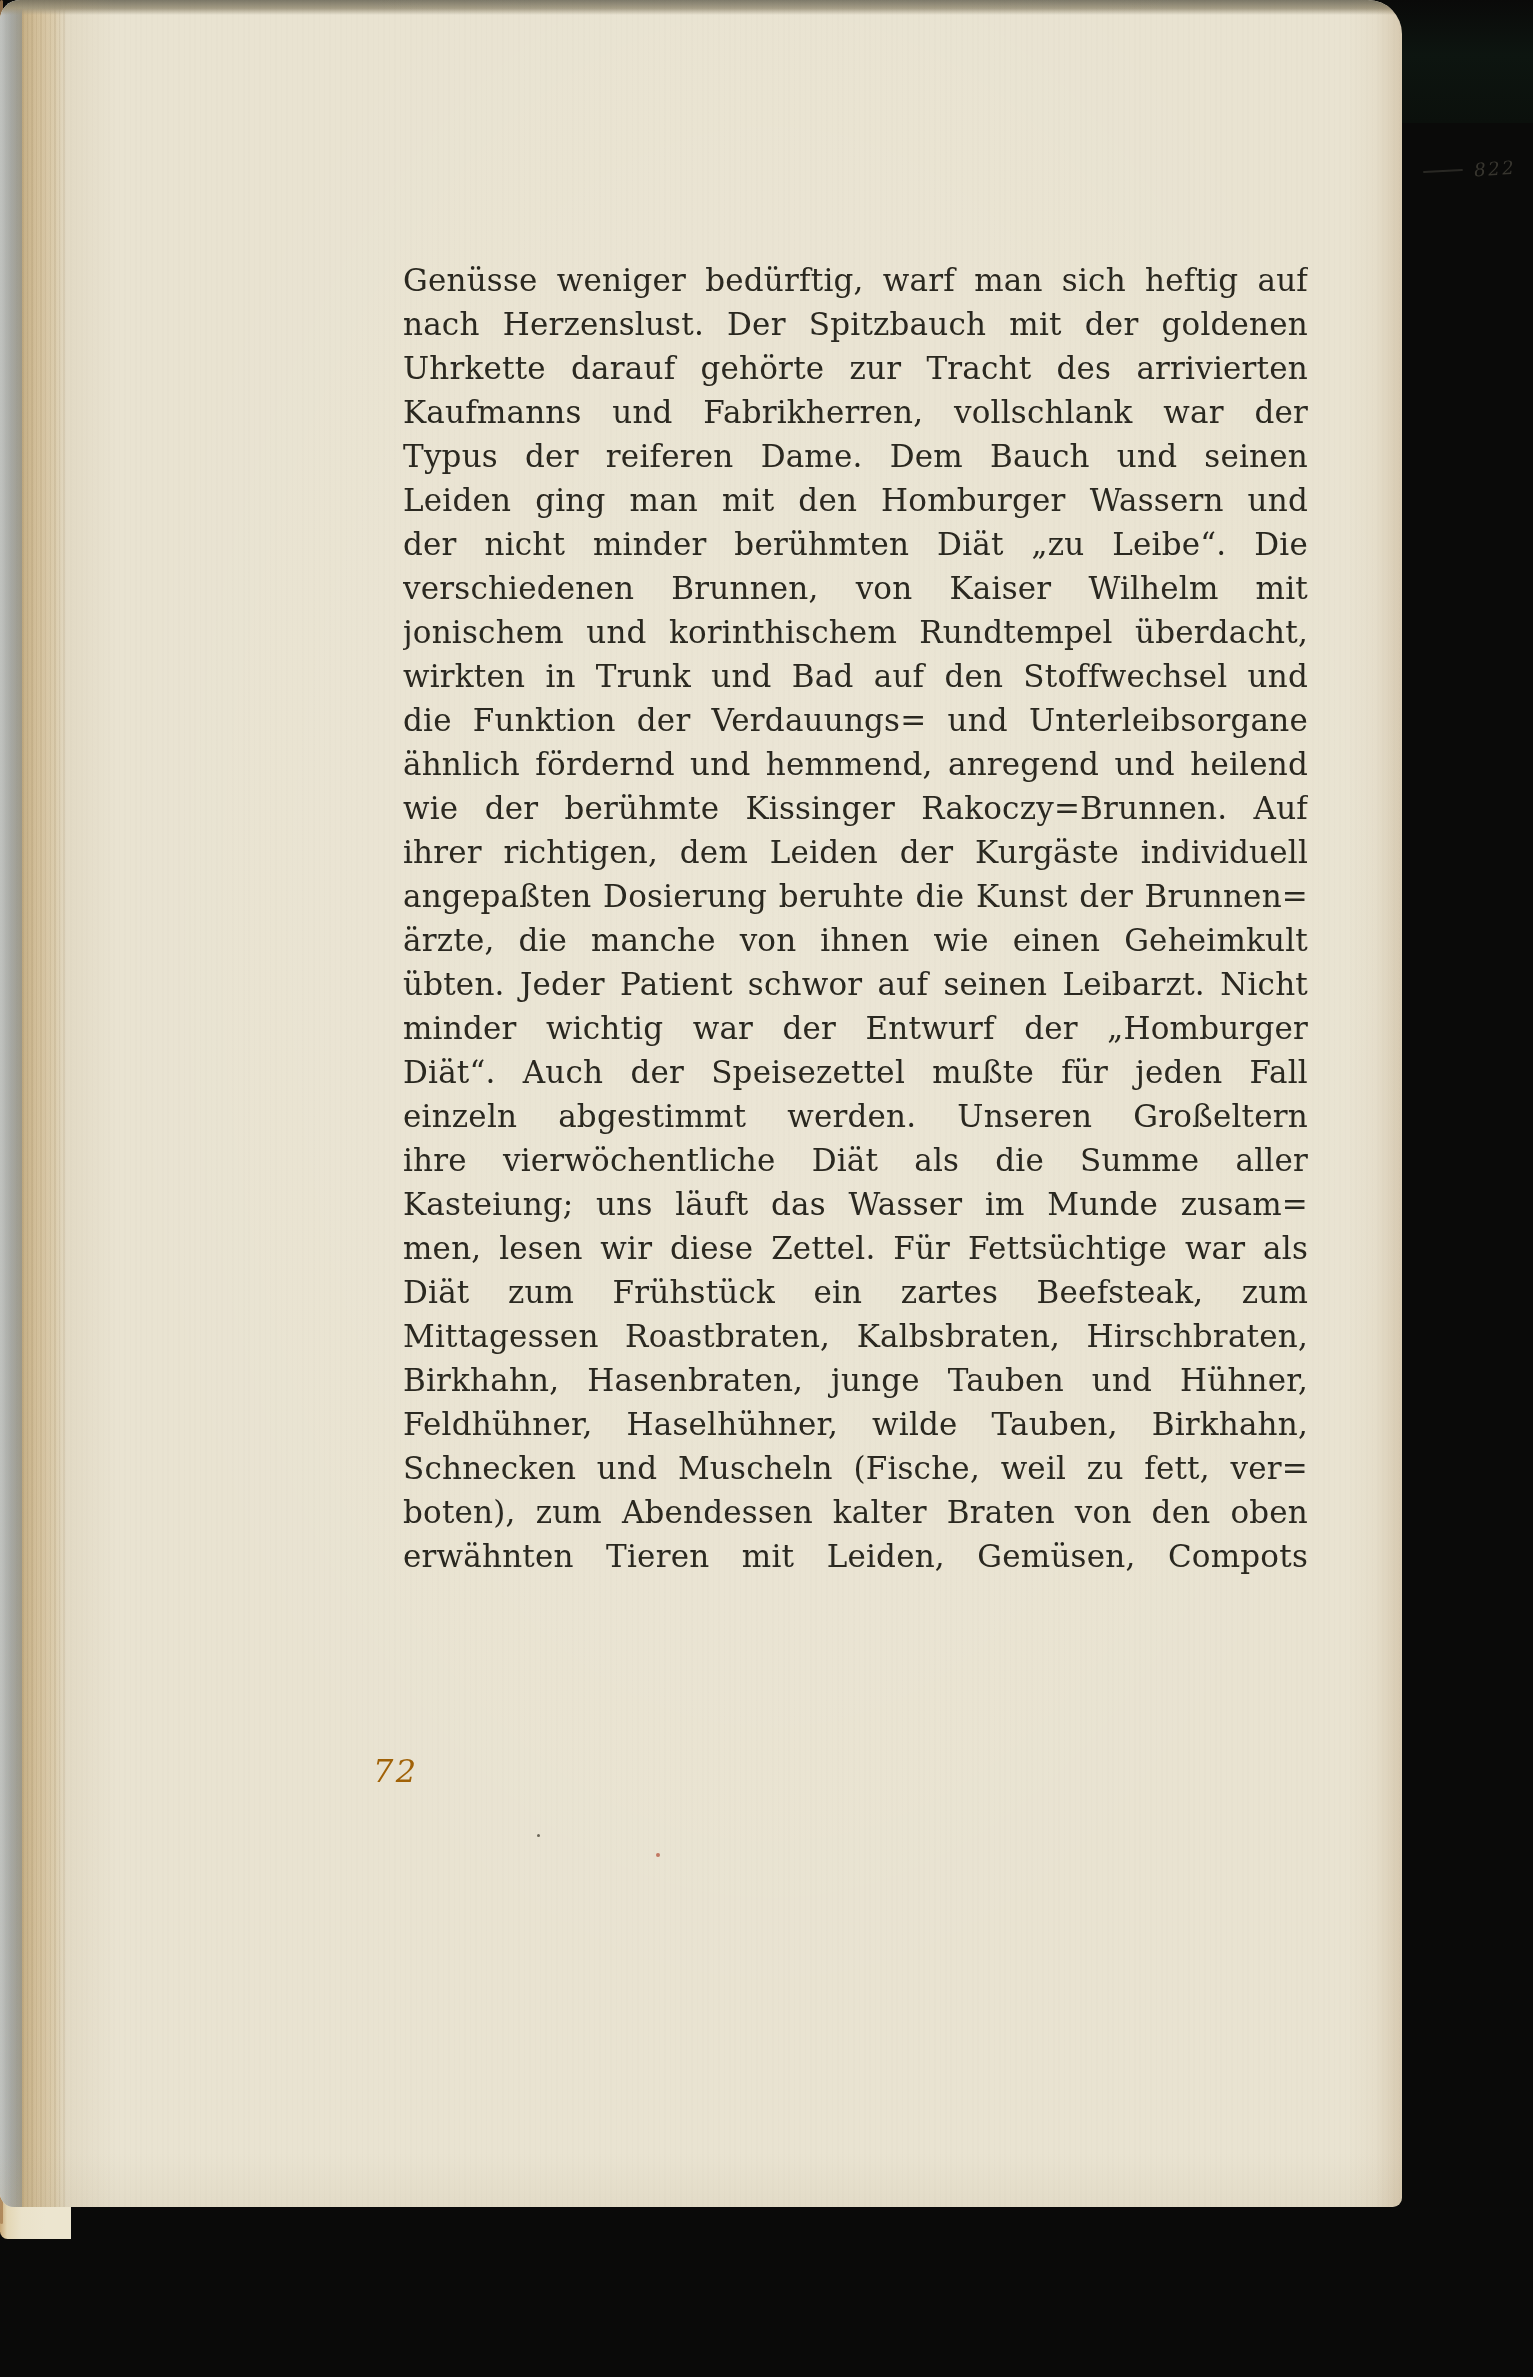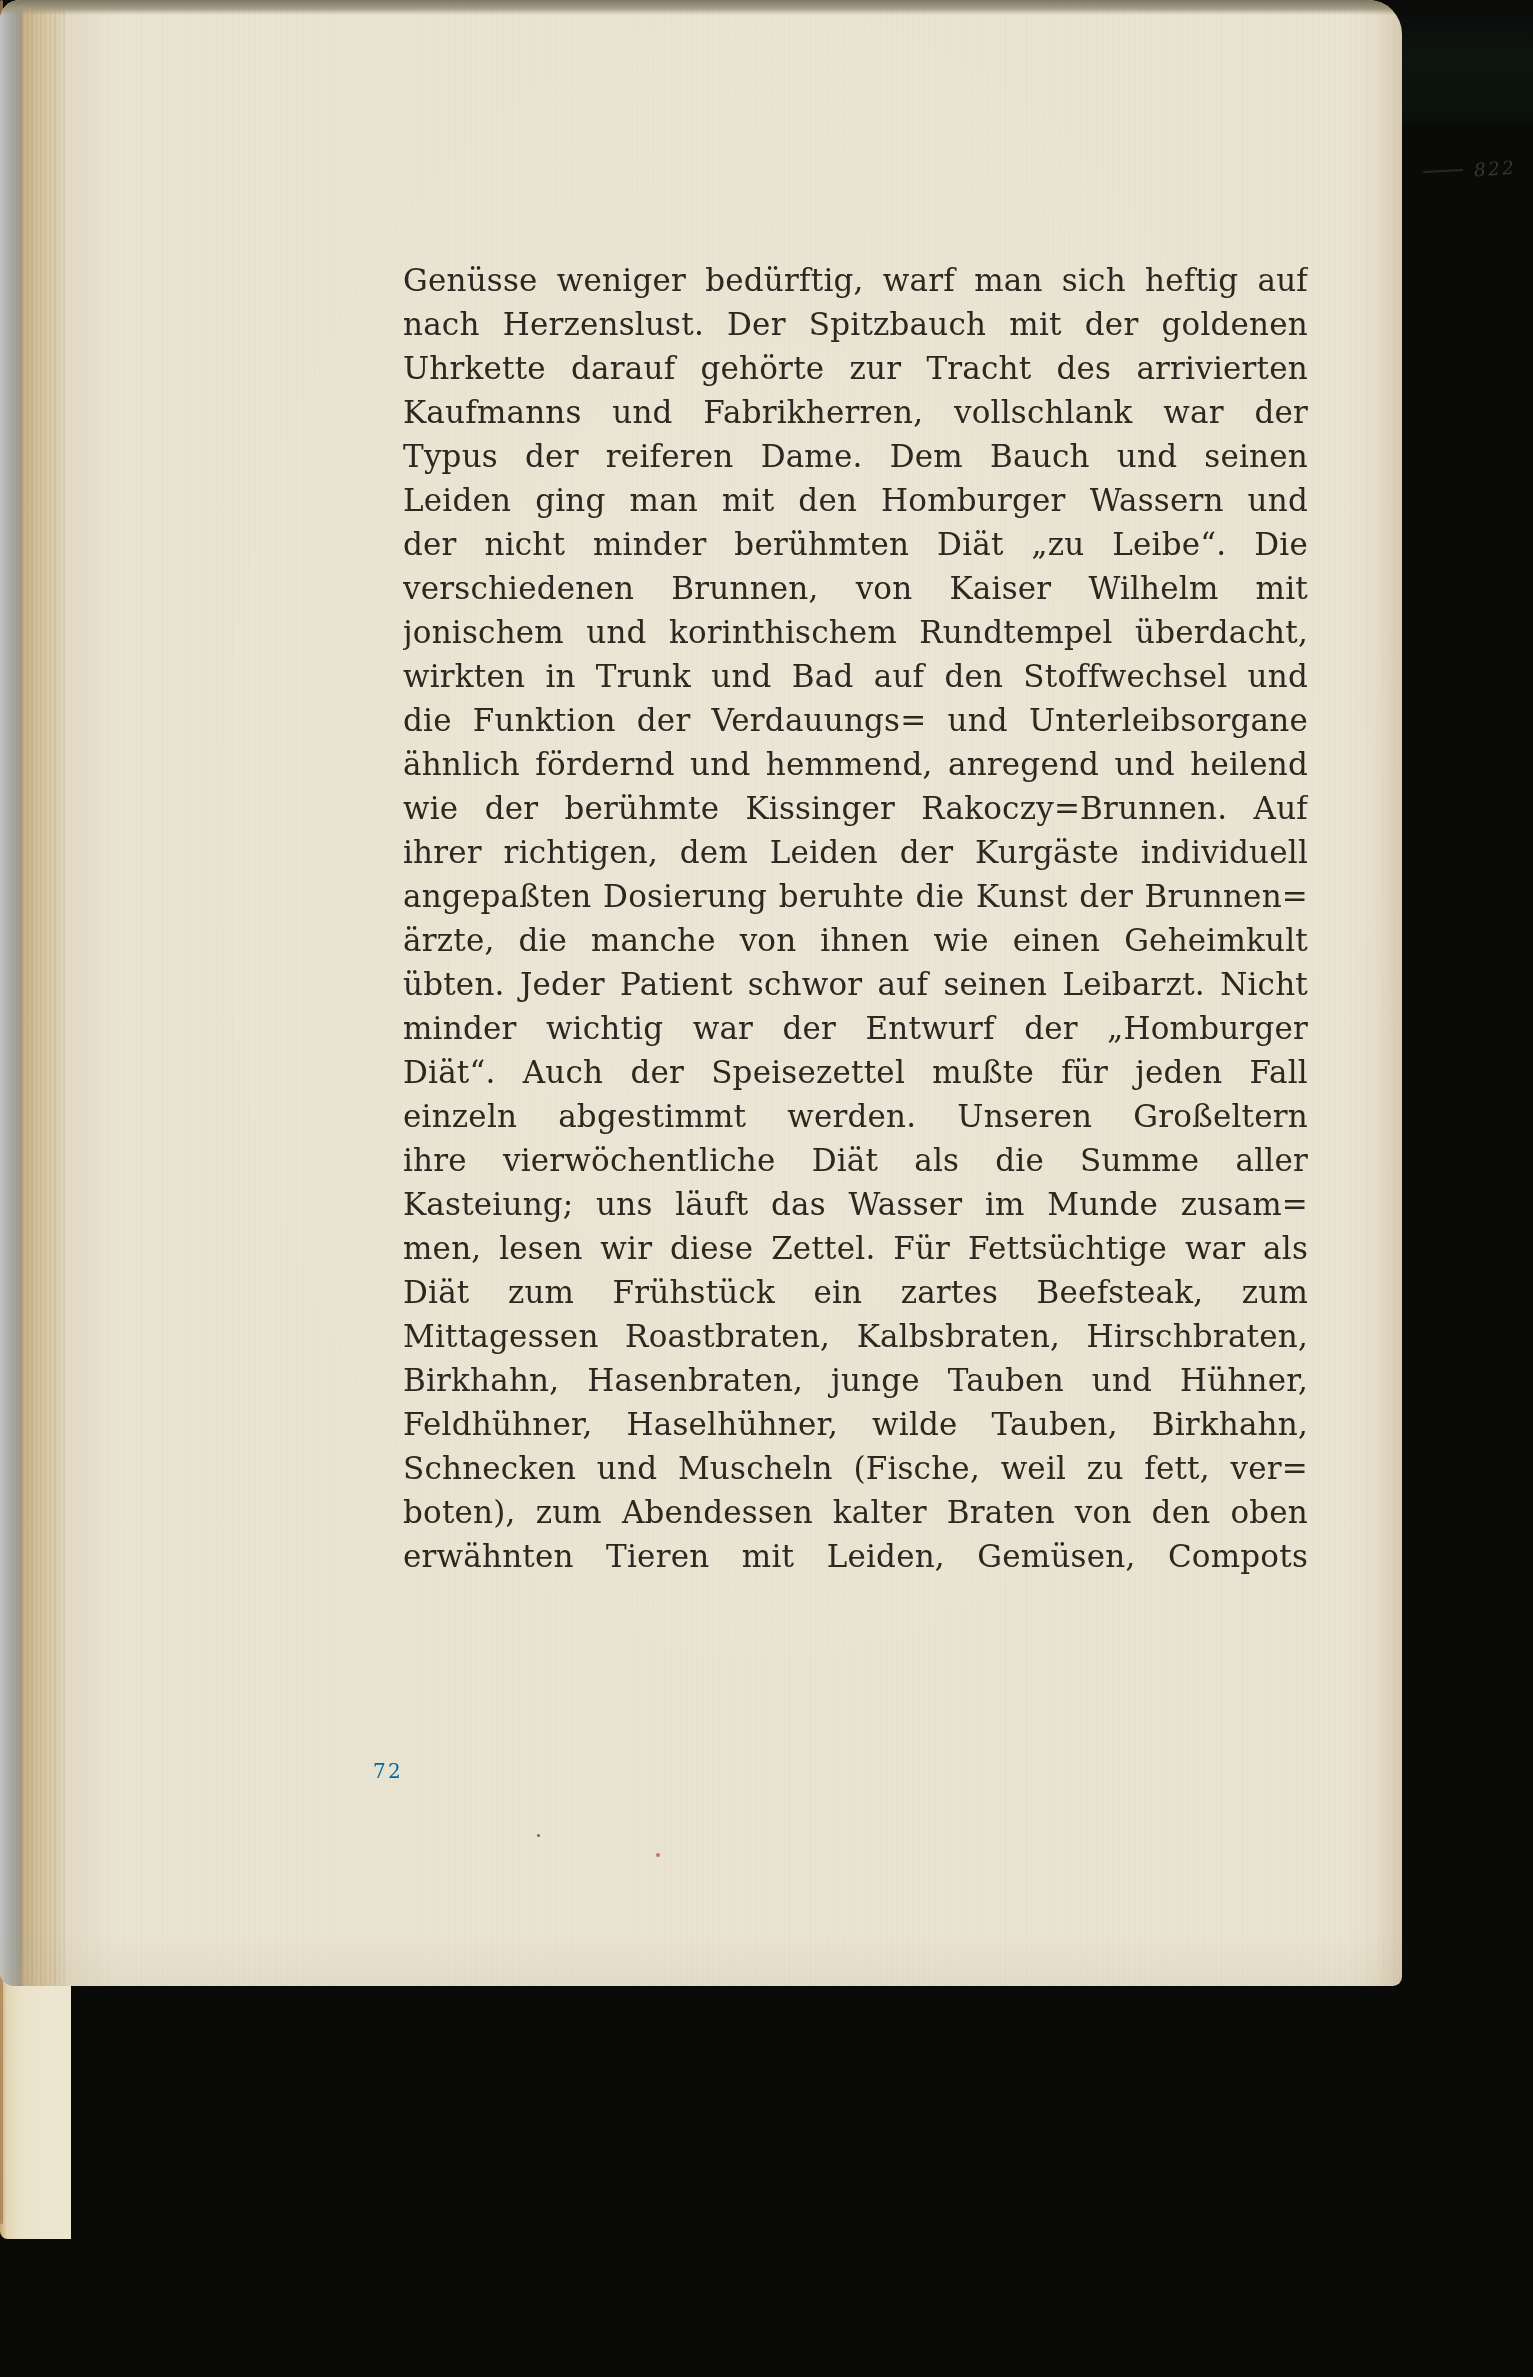--- a/index.html
+++ b/index.html
@@ -40,21 +40,21 @@
     background:linear-gradient(180deg,#6f6c5d 0%,#9b937d 60%,rgba(234,226,202,0) 100%);
     border-radius:23px 0 0 0;
   }
   .crease-line {
     position:absolute; left:1906; top:126; width:3.1px; height:2224px;
     background:linear-gradient(180deg,#8a6a46 0%,#c49d6e 12%,#c8a878 50%,#b08a5c 100%);
     border-radius:1.5px;
   }
   
   .main-page {
-    position:absolute; left:85; top:116; width:1402px; height:1986px;
+    position:absolute; left:85; top:116; width:1402px; height:2207px;
     background:#e9e3d1;
     border-radius:20px 34px 9.2px 14px;
     overflow:hidden;
   }
   .edge-blue {
     position:absolute; left:0; top:0; width:23px; height:100%;
     background:linear-gradient(90deg,#c6ccce 0%,#a9aeae 45%,#9b998c 100%);
   }
   .edge-tan {
     position:absolute; left:21.5px; top:0; width:44px; height:100%;
@@ -82,21 +82,21 @@
     position:absolute; left:403px; top:258px; width:905px;
   }
   .text-line {
     height:44px; line-height:44px; overflow:hidden;
     font-size:31px; color:#2a2820;
     text-align:justify; text-align-last:justify;
     letter-spacing:0.2px; white-space:normal;
   }
   .page-number {
     position:absolute; left:373px; top:1756px;
-    font-size:20px; line-height:31px; color:#0369a1; letter-spacing:2.3px;
+    font-size:32px; line-height:31px; color:#a16207; letter-spacing:2.3px;font-style:italic;
   }
   
   .pencil-822 {
     position:absolute; left:1474px; top:158px;
     font-family:"DejaVu Serif", serif; font-style:italic;
     font-size:18.4px; color:rgba(104,101,87,0.48);
     transform:rotate(-4deg); letter-spacing:2.3px;
   }
   .pencil-dash {
     position:absolute; left:1423px; top:170px; width:40px; height:2.3px;

